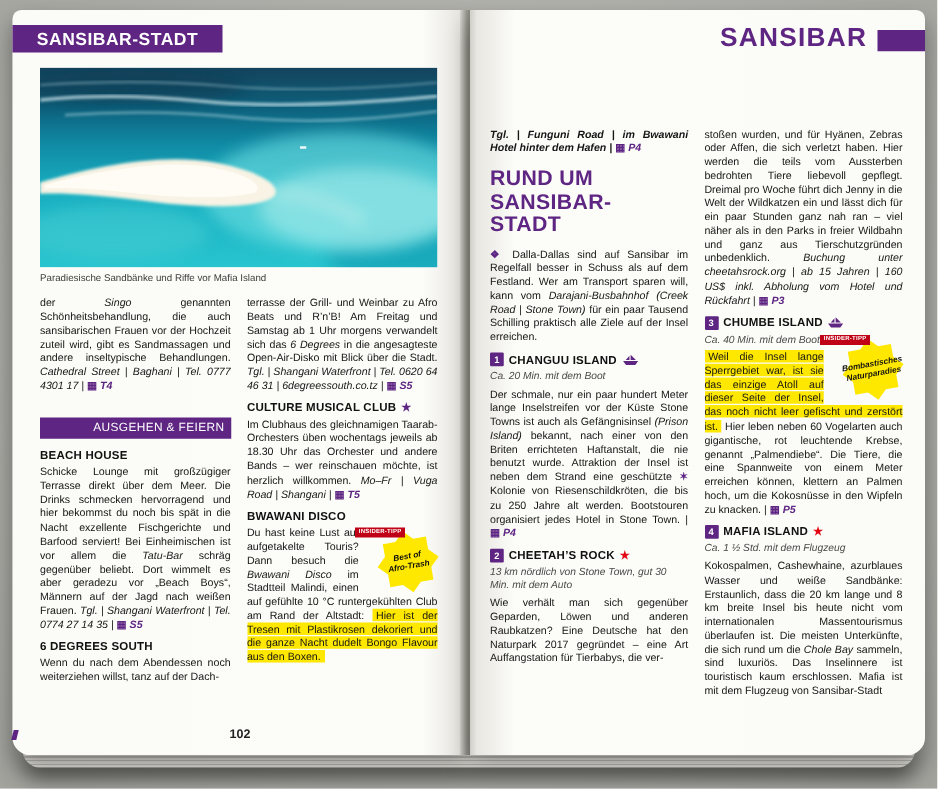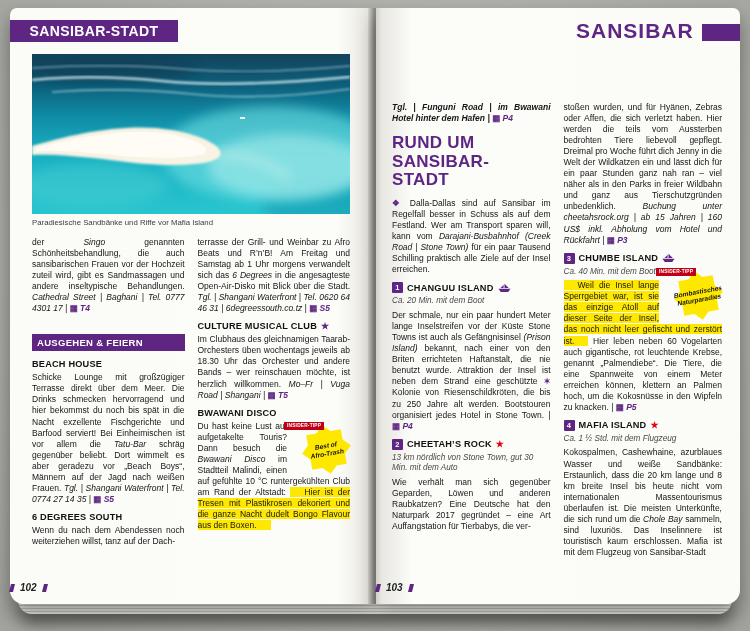--- a/index.html
+++ b/index.html
@@ -17,47 +17,47 @@
     background:linear-gradient(to left,#fbfbf7 0%,#fcfcf9 90%,#e8e7e1 98.5%,#cfcec7 100%);
     box-shadow:0 10px 20px rgba(0,0,0,.40);}
   .spine{position:absolute;left:358px;top:0;width:14px;height:596px;
     background:linear-gradient(to right,#d9d8d1 0%,#96958e 40%,#8a897f 60%,#d9d8d1 100%);}
 
   
   .body{font-size:8.5px;line-height:1.3;color:#151515;margin:0 0 7px;}
   .just{text-align:justify;hyphens:auto;-webkit-hyphens:auto;}
   .i{font-style:italic;}
   .bi{font-style:italic;font-weight:bold;}
-  .hl{background:#ffe800;padding:0 14px;}
+  .hl{background:#ffe800;padding:0 3px;}
   .sym{color:#5e2583;font-weight:bold;}
   .map{color:#5e2583;font-style:italic;font-weight:bold;white-space:nowrap;}
   .map .glyph{font-style:normal;}
   .glyph{font-style:normal;}
   .sub{font-size:9.2px;font-weight:bold;margin:7px 0 3px;letter-spacing:.2px;color:#111;
        display:flex;align-items:center;gap:4px;}
   .star{font-size:9px;line-height:1;}
   .star.purple{color:#5e2583;} .star.red{color:#e30613;}
   .subline{font-style:italic;font-size:8.2px;color:#4a4a4a;margin:0 0 3px;line-height:1.3;}
   .numb{display:inline-flex;width:11px;height:11px;background:#5e2583;color:#fff;font-size:7.5px;
         font-weight:bold;align-items:center;justify-content:center;border-radius:1px;flex:0 0 auto;}
   .boat-svg{flex:0 0 auto;}
   .folio{position:absolute;bottom:11px;left:0;width:100%;display:flex;align-items:center;
-         justify-content:flex-start;gap:6px;font-size:10px;font-weight:bold;color:#222;font-style:italic;}
+         justify-content:space-between;gap:6px;font-size:10px;font-weight:bold;color:#222;}
   .fmark{width:4px;height:8px;background:#5e2583;transform:skewX(-14deg);}
 
   
   .lp-header{position:absolute;left:0;top:12px;width:168px;height:22px;background:#5e2583;color:#fff;
              display:flex;align-items:center;justify-content:center;font-weight:bold;font-size:14px;
              letter-spacing:.4px;}
   .photo{position:absolute;left:22px;top:46px;width:318px;height:160px;overflow:hidden;margin:0;}
   .caption{position:absolute;left:22px;top:210px;font-size:7.8px;color:#3c3c3c;text-align:center;}
   .cols{position:absolute;left:22px;top:229px;width:318px;display:flex;gap:13px;}
   .col{flex:1;min-width:0;}
-  .sec-bar{background:#5e2583;color:#fff;font-weight:bold;font-size:9.5px;padding:3px 5px;
-           letter-spacing:.3px;margin:20px 0 8px;}
+  .sec-bar{background:#5e2583;color:#fff;font-weight:normal;font-size:9.5px;padding:3px 5px;
+           letter-spacing:.3px;margin:20px 0 8px;text-align:right;}
 
   
   .rp-header{position:absolute;top:12px;left:200px;right:0;display:flex;align-items:flex-end;}
   .rp-title{color:#5e2583;font-weight:bold;font-size:21px;letter-spacing:1px;line-height:1;}
   .rp-bar{flex:1;height:17px;background:#5e2583;margin-left:8px;}
   .rcols{position:absolute;left:16px;top:50px;width:330px;display:flex;gap:13px;margin-top:44px;}
   .bigh{color:#5e2583;font-weight:bold;font-size:17px;line-height:1.1;white-space:pre-line;
         margin:10px 0 8px;letter-spacing:.3px;}
 
   
@@ -228,20 +228,15 @@
           <h3 class="sub">
             <span class="numb">4</span>
             <span>MAFIA ISLAND</span>
             <span class="star red">★</span>
           </h3>
           <p class="subline">Ca. 1 ½ Std. mit dem Flugzeug</p>
           <p class="body just" lang="de"><span>Kokospalmen, Cashewhaine, azurblaues Wasser und weiße Sandbänke: Erstaunlich, dass die 20 km lange und 8 km breite Insel bis heute nicht vom internationalen Massentourismus überlaufen ist. Die meisten Unterkünfte, die sich rund um die </span><span class="i">Chole Bay</span><span> sammeln, sind luxuriös. Das Inselinnere ist touristisch kaum erschlossen. Mafia ist mit dem Flugzeug von Sansibar-Stadt</span></p>
         </div>
       </div>
 
-      <div class="folio">
-        <span class="fmark"></span>
-        <span>103</span>
-        <span class="fmark"></span>
-      </div>
     </div>
   </div>
 </div>
 
 </body></html>

